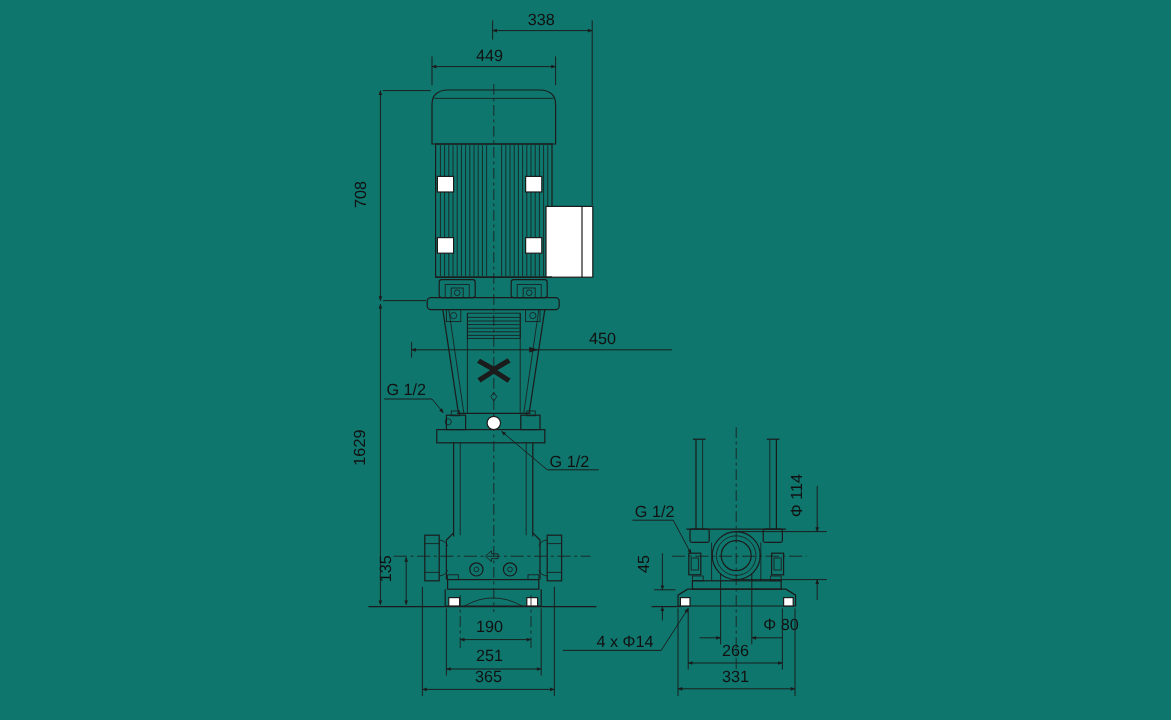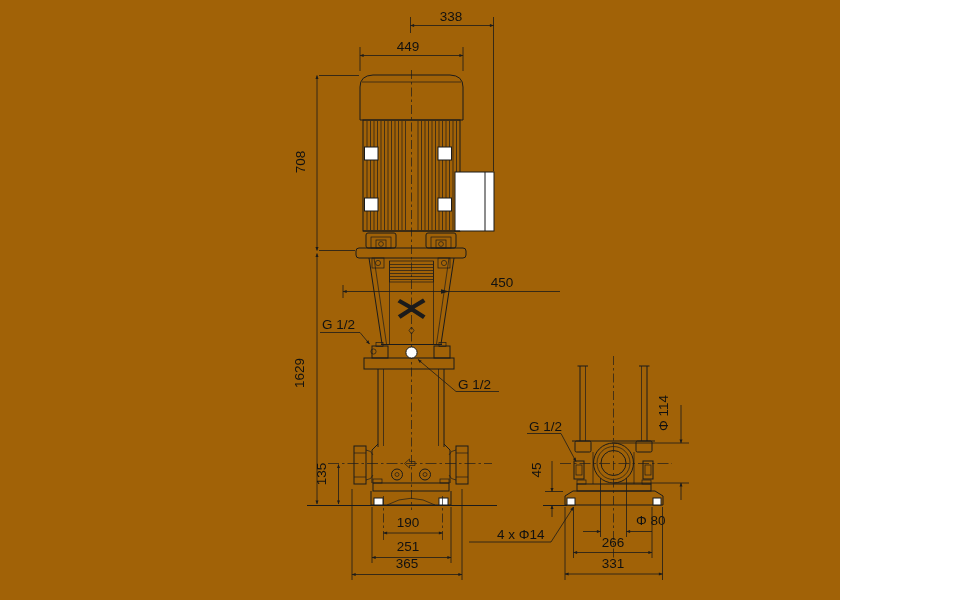--- a/index.html
+++ b/index.html
@@ -1,16 +1,16 @@
 <!DOCTYPE html>
 <html><head>
 <meta charset="utf-8">
 <style>
   html,body{margin:0;padding:0;background:#ffffff;}
-  .stage{position:relative;width:840px;height:600px;background:#a16207;overflow:hidden;}
+  .stage{position:relative;width:976px;height:600px;background:#0f766e;overflow:hidden;}
   svg{display:block;}
   .ln{stroke:#1b1b1b;stroke-width:1;fill:none;stroke-linecap:butt;}
   .thin{stroke:#1b1b1b;stroke-width:.7;fill:none;}
   .dimln{stroke:#1b1b1b;stroke-width:.8;fill:none;}
   .cl{stroke:#1b1b1b;stroke-width:.7;fill:none;stroke-dasharray:11 3 2.5 3;}
   .clv{stroke:#1b1b1b;stroke-width:.7;fill:none;stroke-dasharray:9 3 2.5 3;}
   .wfill{fill:#ffffff;stroke:#1b1b1b;stroke-width:1;}
   .dim{font-family:"Liberation Sans","DejaVu Sans",sans-serif;font-size:13.5px;fill:#111;}
   .solid{fill:#1b1b1b;stroke:none;}
 </style>

